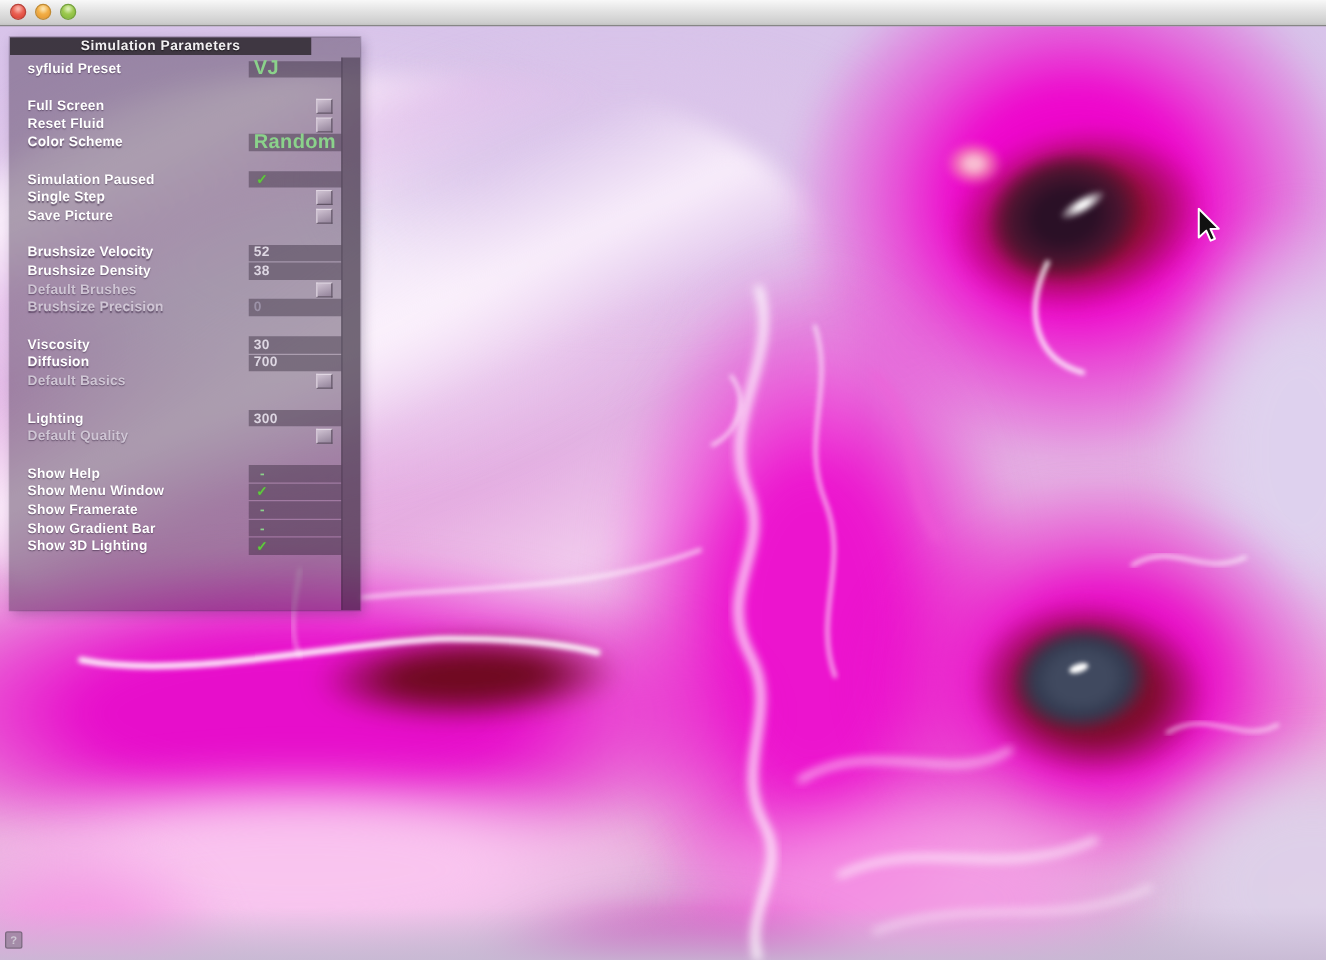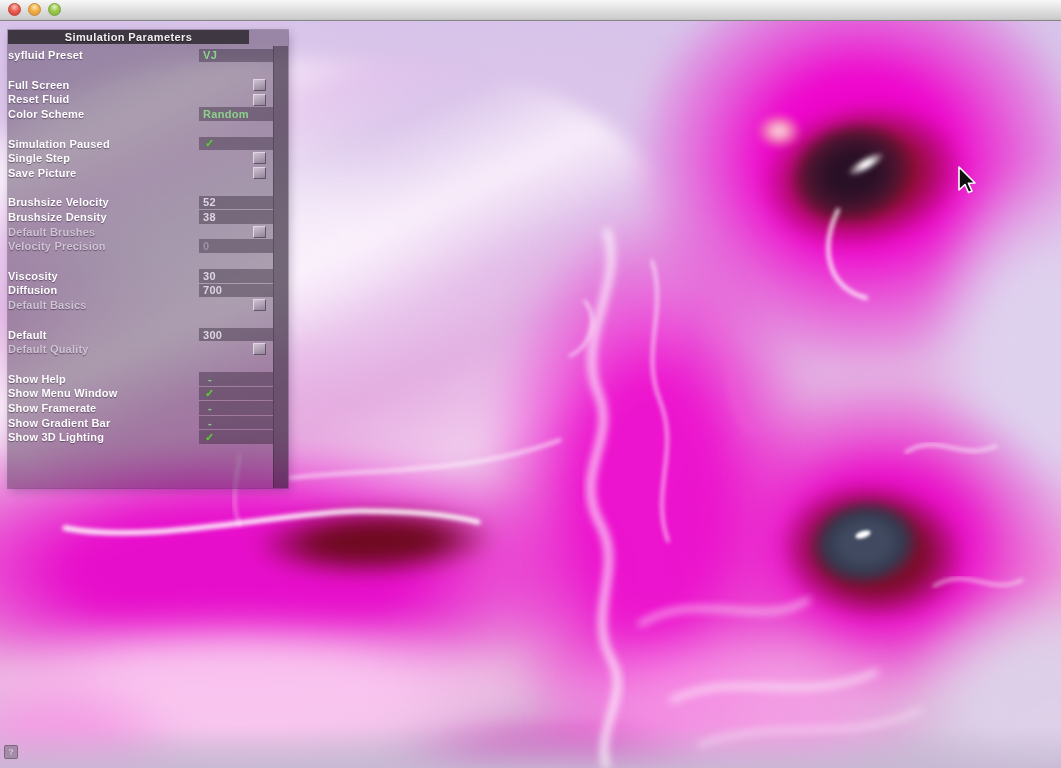--- a/index.html
+++ b/index.html
@@ -69,29 +69,29 @@
   .panel{position:absolute;left:8px;top:30px;width:280px;height:458px;z-index:30;
     background:rgba(55,38,62,.40);
     box-shadow:0 0 0 1px rgba(40,28,48,.28), 2px 3px 9px rgba(40,20,60,.28);}
   .panel-title{width:241px;height:14px;background:rgba(50,44,52,.88);
     color:#f2f0f2;font-size:11px;font-weight:700;line-height:14px;text-align:center;
     letter-spacing:.4px;text-shadow:0 1px 1px rgba(0,0,0,.55);}
   .scrollstrip{position:absolute;top:16px;right:0;bottom:0;width:15px;
     background:rgba(30,20,36,.40);border-left:1px solid rgba(20,12,26,.25);box-sizing:border-box;}
   .panel-body{position:absolute;top:14px;left:0;width:280px;padding-top:4px;}
   .group{margin-bottom:15px;}
-  .row{height:14.6px;display:flex;align-items:center;padding-right:15px;}
+  .row{height:14.6px;display:flex;align-items:center;padding-left:14px;padding-right:15px;}
   .lbl{flex:1;font-size:11px;font-weight:700;color:#ffffff;letter-spacing:.2px;white-space:nowrap;
     text-shadow:0 1px 1px rgba(40,20,50,.5);}
   .dim .lbl{color:#cfc5d4;}
   .zone{width:74px;height:13.6px;display:flex;position:relative;flex:none;}
   .valbox{flex:1;background:rgba(28,18,34,.35);display:flex;align-items:center;padding-left:4px;}
   .num{font-size:11px;font-weight:700;color:#ddd6e2;letter-spacing:.3px;text-align:right;}
   .dim .num{color:#9c92a8;}
-  .greenval{font-size:11px;font-weight:700;color:var(--green,#8bd28b);letter-spacing:.3px;}
+  .greenval{font-size:16px;font-weight:700;color:var(--green,#8bd28b);letter-spacing:.3px;}
   .check{font-size:11px;font-weight:700;color:var(--check,#5ecb3c);padding-left:2px;
     text-shadow:0 0 2px rgba(70,160,40,.55);}
   .dash{font-size:11px;font-weight:700;color:var(--green,#8bd28b);padding-left:5px;}
   .chk{position:absolute;right:7px;top:1px;width:13px;height:12px;box-sizing:border-box;
     background:linear-gradient(160deg,#cfc2d2,#93839a);
     border:1px solid;border-color:#e0d6e2 #615466 #615466 #e0d6e2;}
 
   
   .help-btn{position:absolute;left:4px;top:745px;width:14px;height:14px;z-index:35;
     background:rgba(122,112,128,.55);border:1px solid rgba(80,70,85,.5);border-radius:2px;
@@ -237,21 +237,21 @@
               </span>
             </span>
           </div>
           <div class="row dim">
             <span class="lbl">Default Brushes</span>
             <span class="zone">
               <span class="chk"></span>
             </span>
           </div>
           <div class="row dim">
-            <span class="lbl">Velocity Precision</span>
+            <span class="lbl">Brushsize Precision</span>
             <span class="zone">
               <span class="valbox">
                 <span class="num">0</span>
               </span>
             </span>
           </div>
         </div>
         <div class="group">
           <div class="row">
             <span class="lbl">Viscosity</span>
@@ -271,21 +271,21 @@
           </div>
           <div class="row dim">
             <span class="lbl">Default Basics</span>
             <span class="zone">
               <span class="chk"></span>
             </span>
           </div>
         </div>
         <div class="group">
           <div class="row">
-            <span class="lbl">Default</span>
+            <span class="lbl">Lighting</span>
             <span class="zone">
               <span class="valbox">
                 <span class="num">300</span>
               </span>
             </span>
           </div>
           <div class="row dim">
             <span class="lbl">Default Quality</span>
             <span class="zone">
               <span class="chk"></span>

